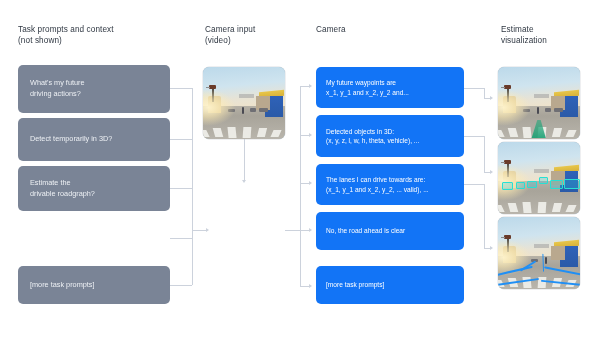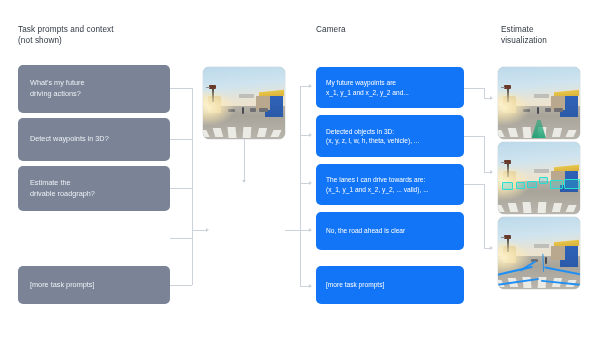--- a/index.html
+++ b/index.html
@@ -180,30 +180,32 @@
   }
   #wechat-icon{display:block;}
 </style>
 </head>
 <body>
 
 <div id="stage">
 
   <div class="col-head" style="left:18px;top:24px;">Task prompts and context
 (not shown)</div>
+  <div class="col-head" style="left:205px;top:24px;">Camera input
+(video)</div>
   <div class="col-head" style="left:316px;top:24px;">Camera</div>
   <div class="col-head" style="left:501px;top:24px;">Estimate
 visualization</div>
 
   <div class="prompt-card" style="top:65px;height:48px;">
     <span>What's my future
 driving actions?</span>
   </div>
   <div class="prompt-card" style="top:118px;height:43px;">
-    <span>Detect waypoints in 3D?</span>
+    <span>Detect temporarily in 3D?</span>
   </div>
   <div class="prompt-card" style="top:166px;height:45px;">
     <span>Estimate the
 drivable roadgraph?</span>
   </div>
   <div class="prompt-card" style="top:266px;height:38px;">
     <span>[more task prompts]</span>
   </div>
 
   <div class="conn conn-h" style="left:170px;top:88px;width:22px;"></div>

